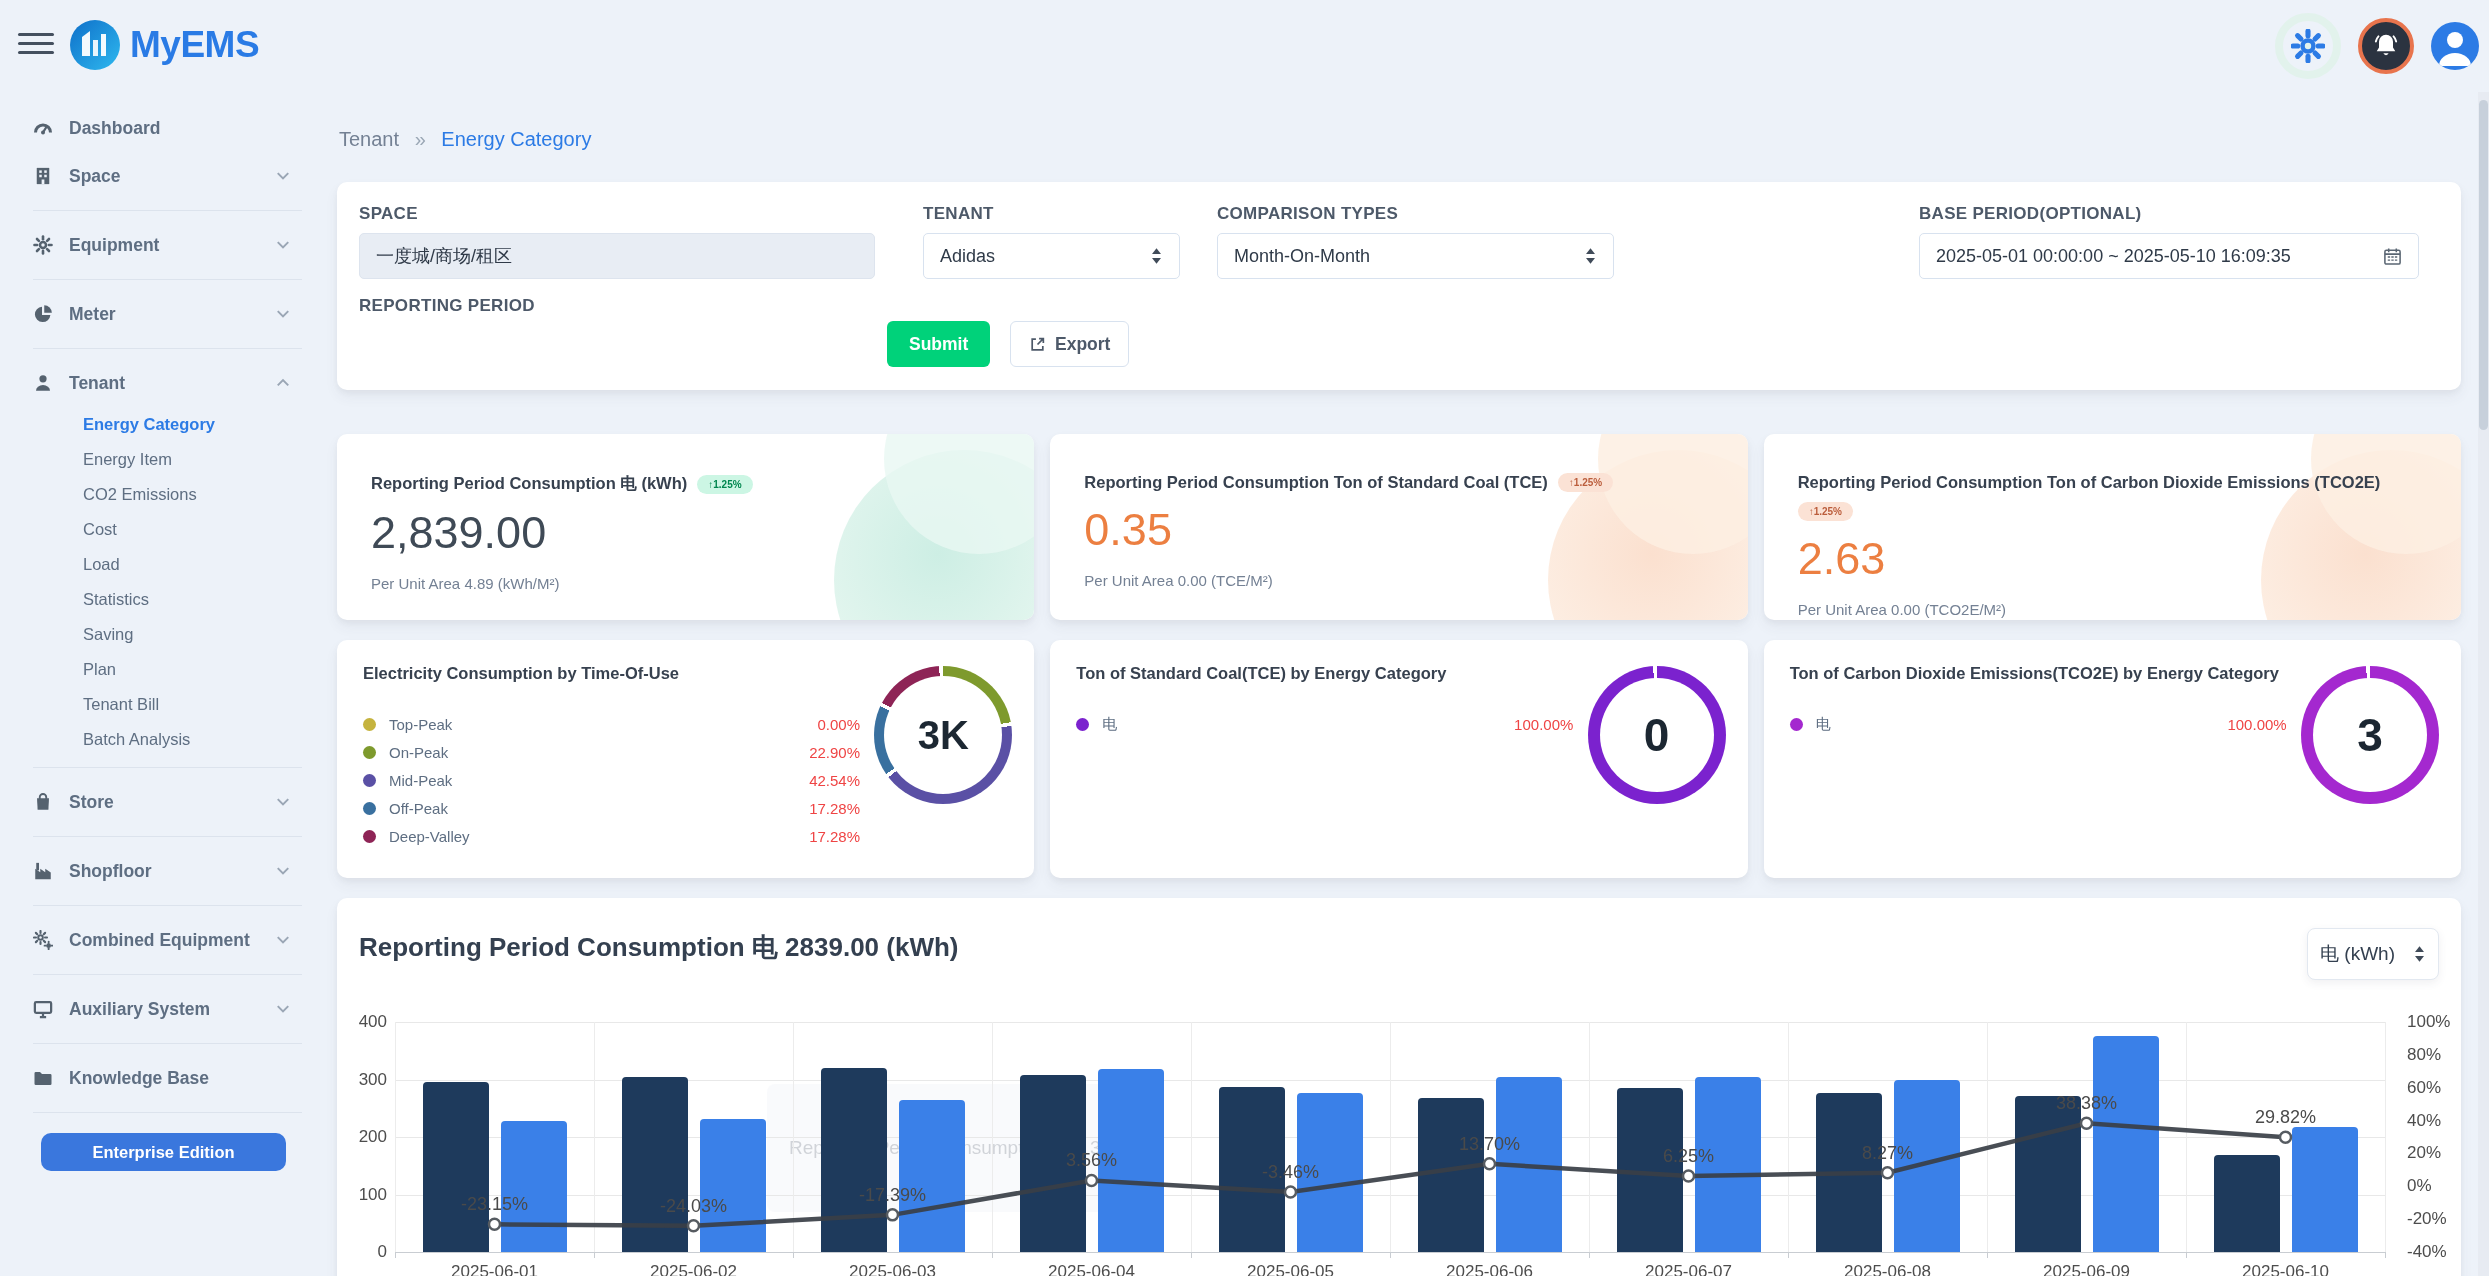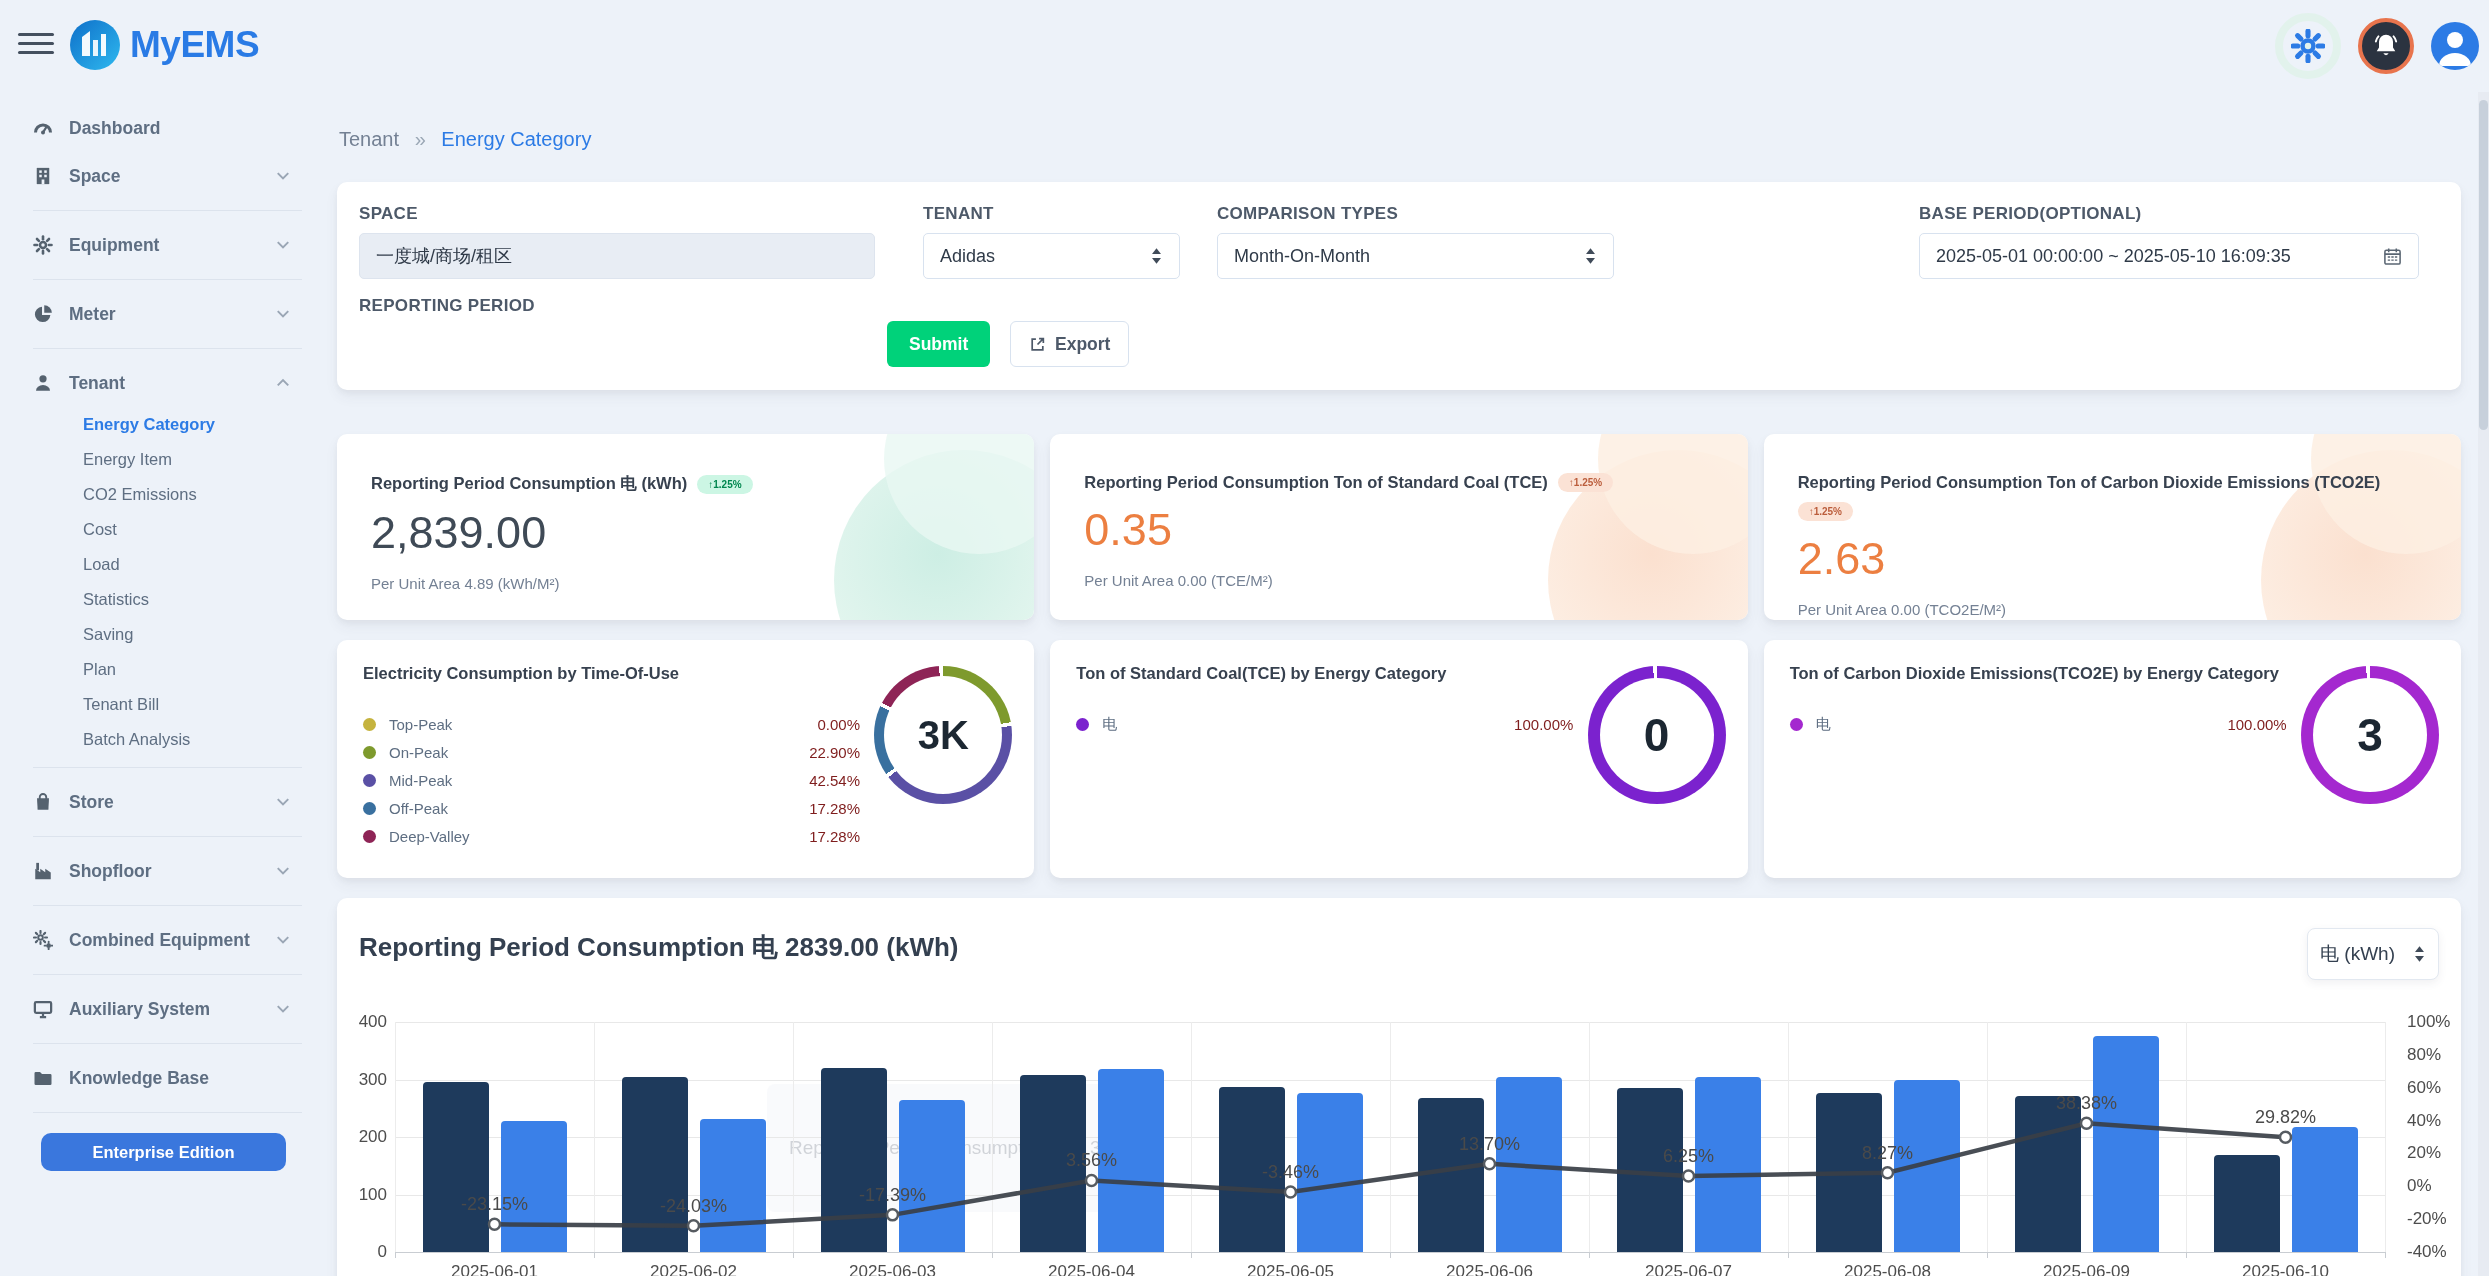--- a/index.html
+++ b/index.html
@@ -71,21 +71,21 @@
   .blob { position:absolute; border-radius:50%; z-index:1; }
 
   
   .row-donuts { position:absolute; top:548px; left:0; width:2124px; height:238px; display:flex; gap:16px; }
   .dcard { flex:1 1 0; position:relative; padding:24px 26px; overflow:hidden; }
   .dcard .title { font-size:16.5px; font-weight:600; color:#37414f; white-space:nowrap; }
   .legend { position:absolute; left:26px; top:70px; width:497px; }
   .lrow { height:28px; display:flex; align-items:center; }
   .ldot { width:13px; height:13px; border-radius:50%; margin-right:13px; flex:0 0 auto; }
   .llabel { flex:1 1 auto; font-size:15px; color:#5e6e82; }
-  .lpct { font-size:15px; color:#7f1d1d; }
+  .lpct { font-size:15px; color:#ef4444; }
   .donut { position:absolute; right:22px; top:26px; width:138px; height:138px; border-radius:50%; }
   .donut .hole { position:absolute; border-radius:50%; background:#fff; display:flex; align-items:center; justify-content:center; }
   .donut .num { font-weight:600; color:#1c2732; }
 
   
   .chart-card { position:absolute; top:806px; left:0; width:2124px; height:430px; overflow:hidden; }
   .chart-title { position:absolute; left:22px; top:32px; font-size:26px; font-weight:700; color:#344050; }
   .unit-select { position:absolute; right:22px; top:30px; width:132px; height:52px; background:#fff; border:1px solid #e2e8f0; border-radius:8px; box-shadow:0 3px 8px rgba(65,69,88,.08); display:flex; align-items:center; justify-content:center; gap:8px; font-size:19px; color:#344050; cursor:pointer; }
   .plot { position:absolute; left:58px; top:124px; width:1990px; height:230px; }
   .gridh { position:absolute; left:0; width:100%; height:1px; background:#e8e8e8; }

